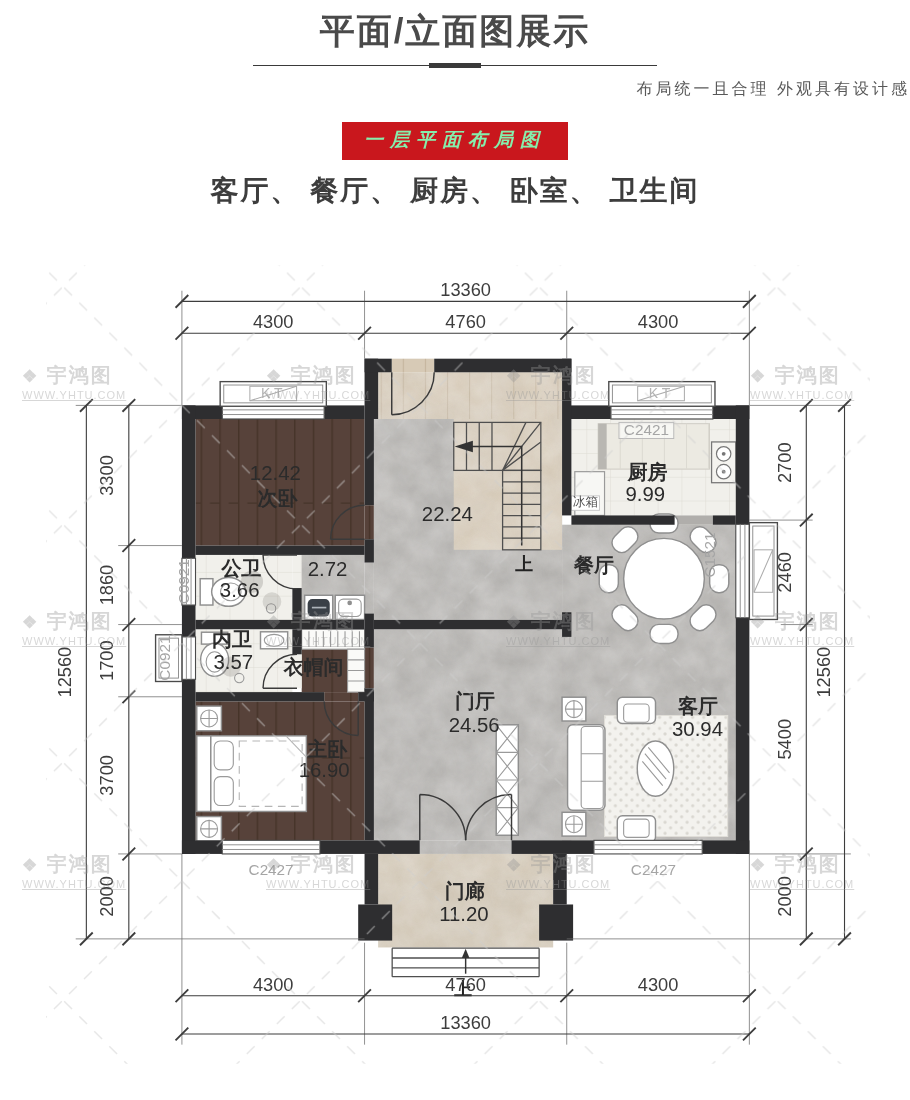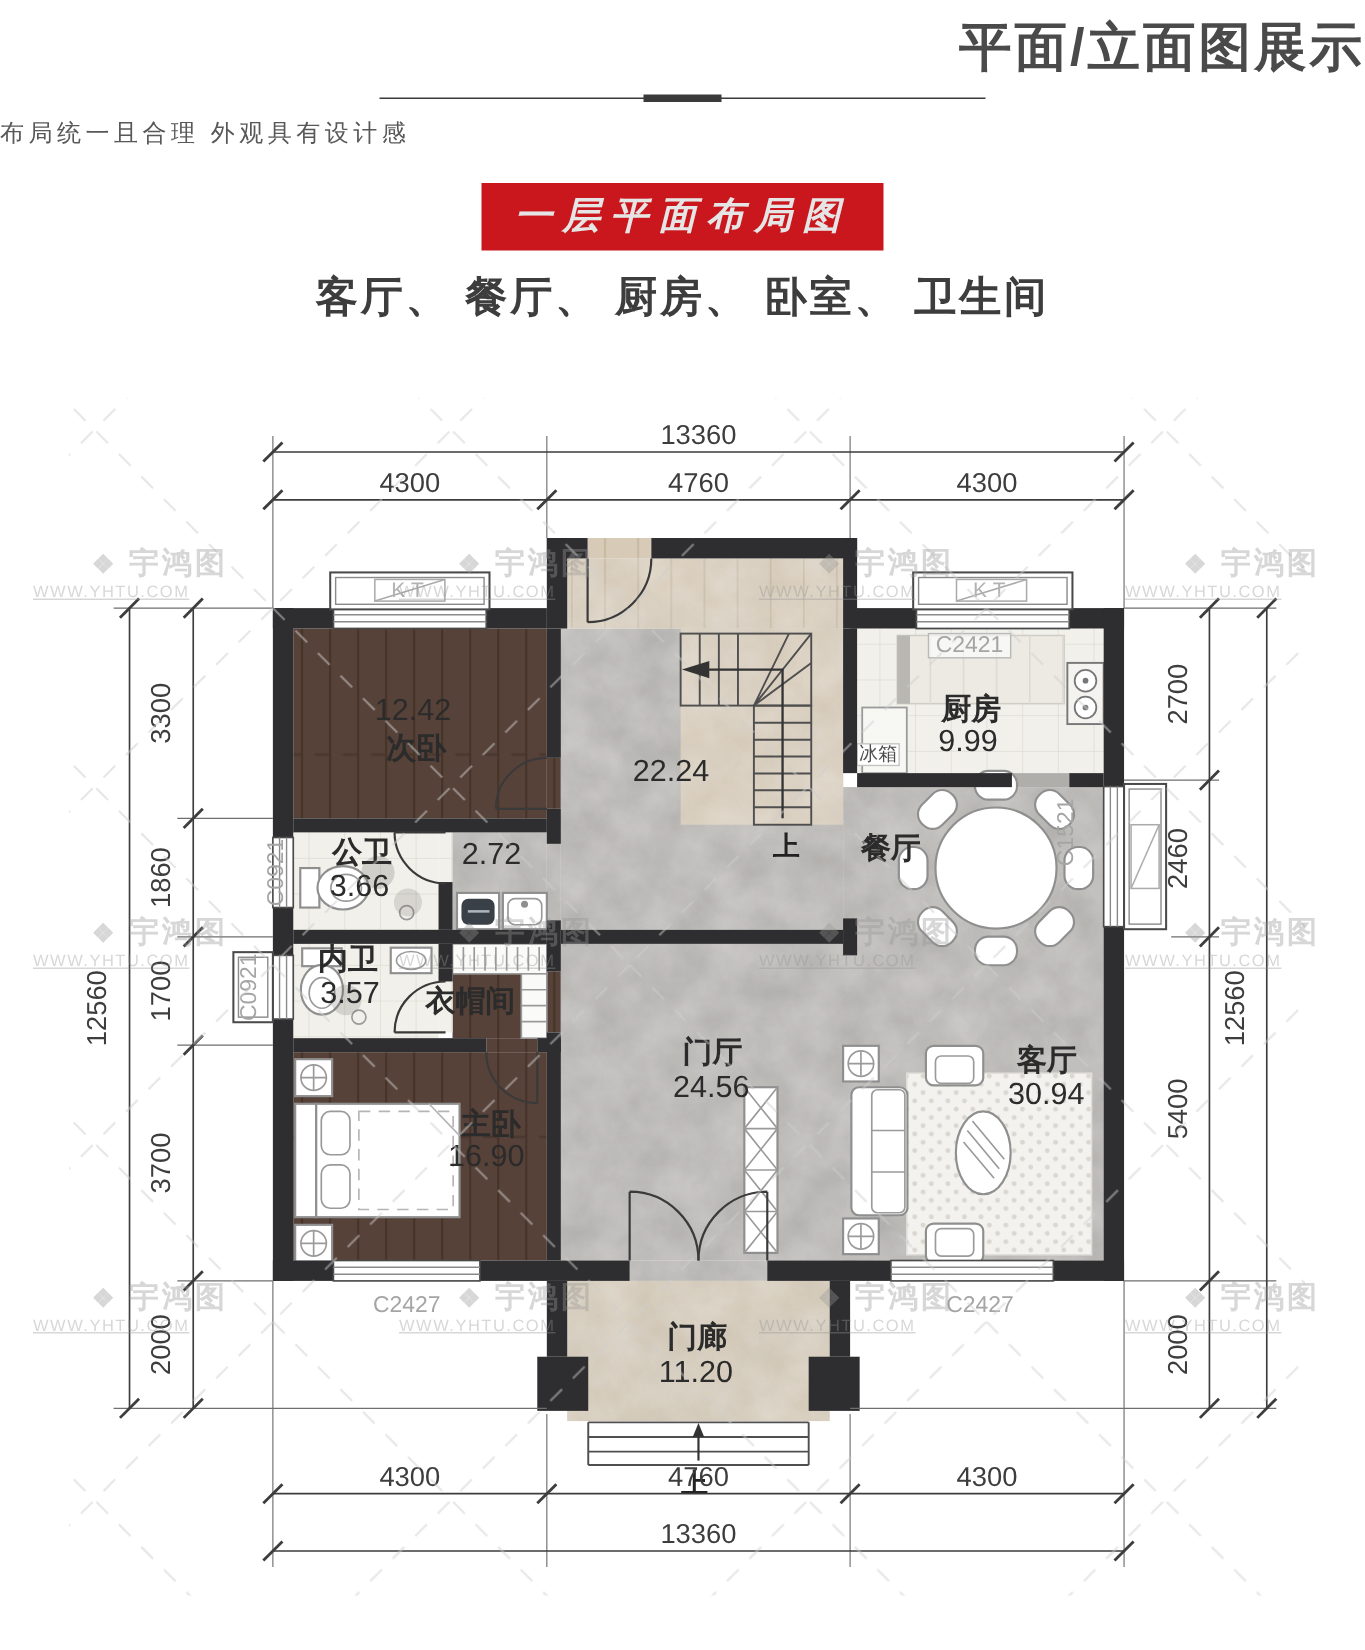--- a/index.html
+++ b/index.html
@@ -1,31 +1,31 @@
 <!DOCTYPE html>
 <html><head>
 <meta charset="utf-8">
 <style>
   html,body{margin:0;padding:0;background:#fff;}
   .page{position:relative;width:910px;height:1100px;background:#ffffff;overflow:hidden;
         font-family:"Liberation Sans",sans-serif;}
-  .title{margin:0;padding-top:8px;text-align:right;font-size:35px;font-weight:600;
+  .title{margin:0;padding-top:8px;text-align:center;font-size:35px;font-weight:600;
          color:#4a4a4a;letter-spacing:2px;}
   .divider{position:relative;width:404px;margin:10px auto 0;border-top:1px solid #3a3a3a;height:5px;}
   .divider-thick{position:absolute;left:50%;top:-3px;transform:translateX(-50%);
          width:52px;height:5px;background:#3a3a3a;}
-  .subtitle{margin-top:8px;text-align:left;font-size:16px;color:#585858;letter-spacing:3px;}
-  .banner{width:fit-content;margin:22px auto 0;background:#c9171d;color:#e5e5e5;
+  .subtitle{margin-top:8px;text-align:right;font-size:16px;color:#585858;letter-spacing:3px;}
+  .banner{width:fit-content;margin:22px auto 0;background:#c9171d;color:#86efac;
           font-family:"Liberation Serif",serif;font-style:italic;font-weight:700;
-          font-size:25px;letter-spacing:7px;padding:5px 22px 7px;}
+          font-size:19px;letter-spacing:7px;padding:5px 22px 7px;}
   .roomlist{margin-top:12px;text-align:center;font-size:28px;font-weight:600;
             color:#3d3d3d;letter-spacing:2px;}
   .plan-svg{position:absolute;left:46px;top:265px;width:824px;height:799px;}
   .wm{position:absolute;width:130px;pointer-events:none;color:rgba(150,150,150,0.38);}
-  .wm-b{display:block;font-size:20px;font-weight:700;letter-spacing:2px;white-space:nowrap;text-align:right;}
+  .wm-b{display:block;font-size:20px;font-weight:700;letter-spacing:2px;white-space:nowrap;}
   .wm-b i{font-style:normal;font-size:17px;}
   .wm-u{display:block;font-size:11px;letter-spacing:1px;white-space:nowrap;text-decoration:underline;}
   
   .wall{fill:#2e2e30;}
   .dl{stroke:#3d3d3d;stroke-width:26;fill:none;}
   .xl{stroke:#6f6f6f;stroke-width:18;fill:none;}
   .thin{stroke:#4f4f4f;stroke-width:30;fill:none;}
   .fr{stroke:#4a4a4a;stroke-width:32;fill:#ffffff;}
   .fr2{stroke:#8a8a8a;stroke-width:22;fill:none;}
   .fur{stroke:#8f8f8f;stroke-width:34;fill:#ffffff;}

